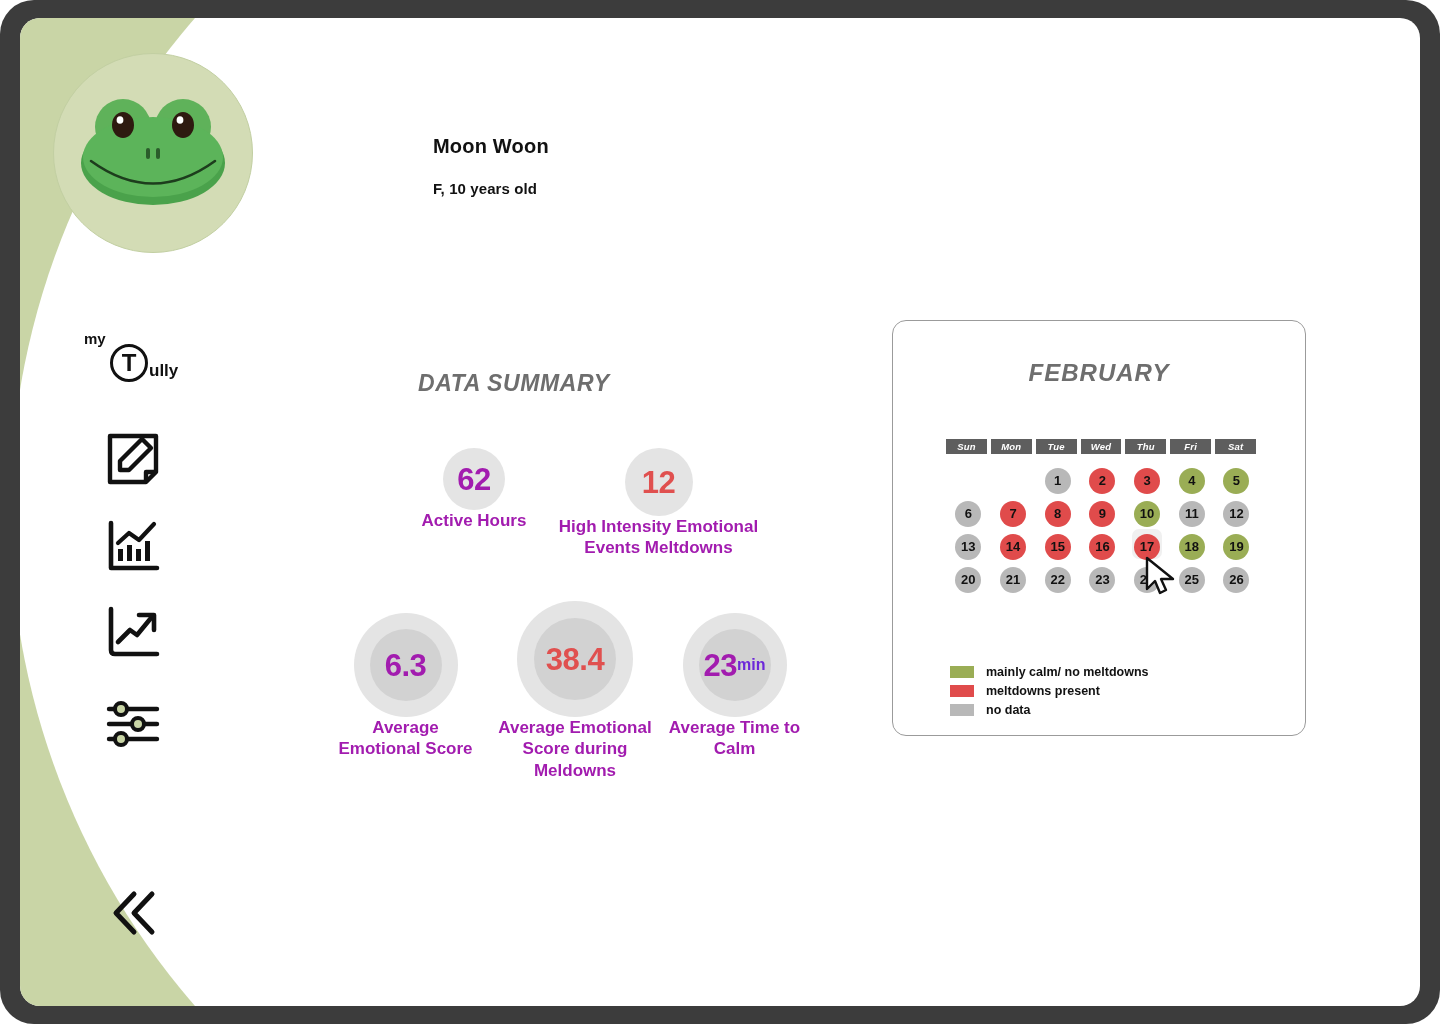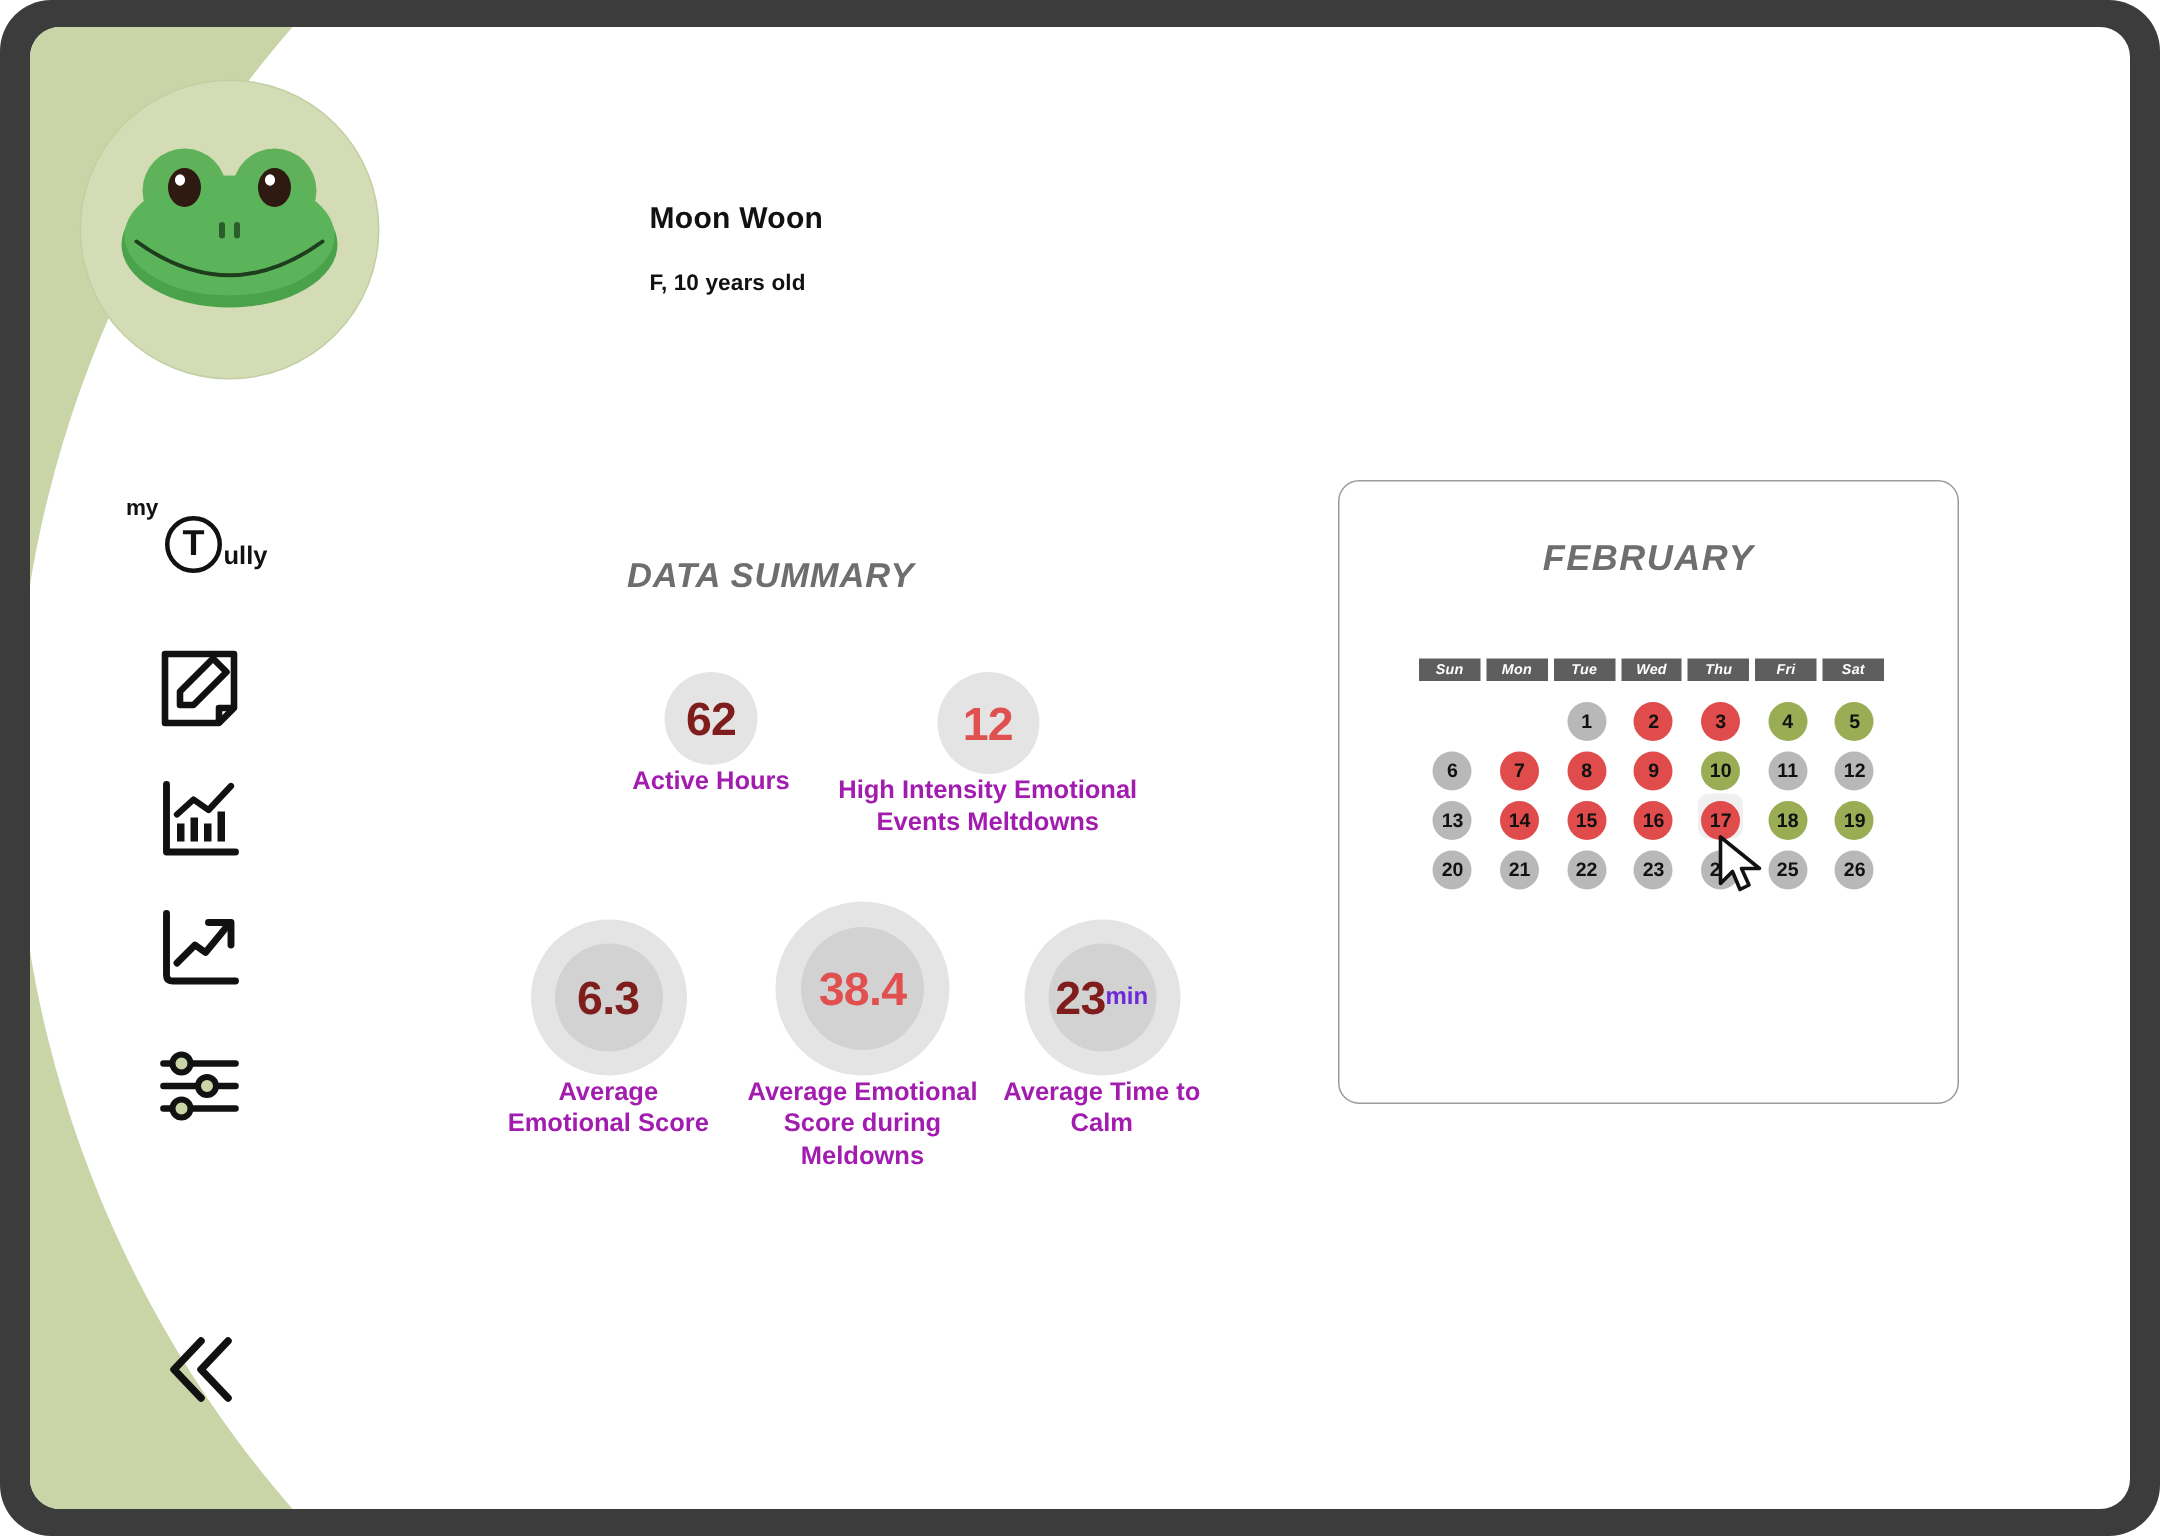--- a/index.html
+++ b/index.html
@@ -181,21 +181,21 @@
   .metric .disc-inner {
     border-radius: 50%;
     background: #d2d2d2;
     display: flex;
     align-items: center;
     justify-content: center;
   }
   .metric .val {
     font-size: 31px;
     font-weight: bold;
-    color: #7f1d1d;
+    color: #a21caf;
     line-height: 1;
     letter-spacing: -0.5px;
   }
   .metric .val.red { color: #e0504f; }
   .metric .unit {
     font-size: 16px;
     font-weight: bold;
     color: #6d28d9;
     vertical-align: baseline;
     letter-spacing: 0;
@@ -555,20 +555,34 @@
               <div class="day-dot nodata">24</div>
             </div>
             <div class="day-cell">
               <div class="day-dot nodata">25</div>
             </div>
             <div class="day-cell">
               <div class="day-dot nodata">26</div>
             </div>
           </div>
         </div>
+      <div id="legend">
+          <div class="legend-row">
+            <span class="legend-swatch calm"></span>
+            <span class="legend-label">mainly calm/ no meltdowns</span>
+          </div>
+          <div class="legend-row">
+            <span class="legend-swatch melt"></span>
+            <span class="legend-label">meltdowns present</span>
+          </div>
+          <div class="legend-row">
+            <span class="legend-swatch nodata"></span>
+            <span class="legend-label">no data</span>
+          </div>
+        </div>
     </div>
 
     <svg id="cursor-arrow" viewBox="0 0 34 40">
       <path d="M3 2 L3 33 L11 25 L16 37 L22 34 L17 23 L29 23 Z" fill="#ffffff" stroke="#111" stroke-width="2.4" stroke-linejoin="round"></path>
     </svg>
 
   </div>
 </div>
 
 </body></html>

